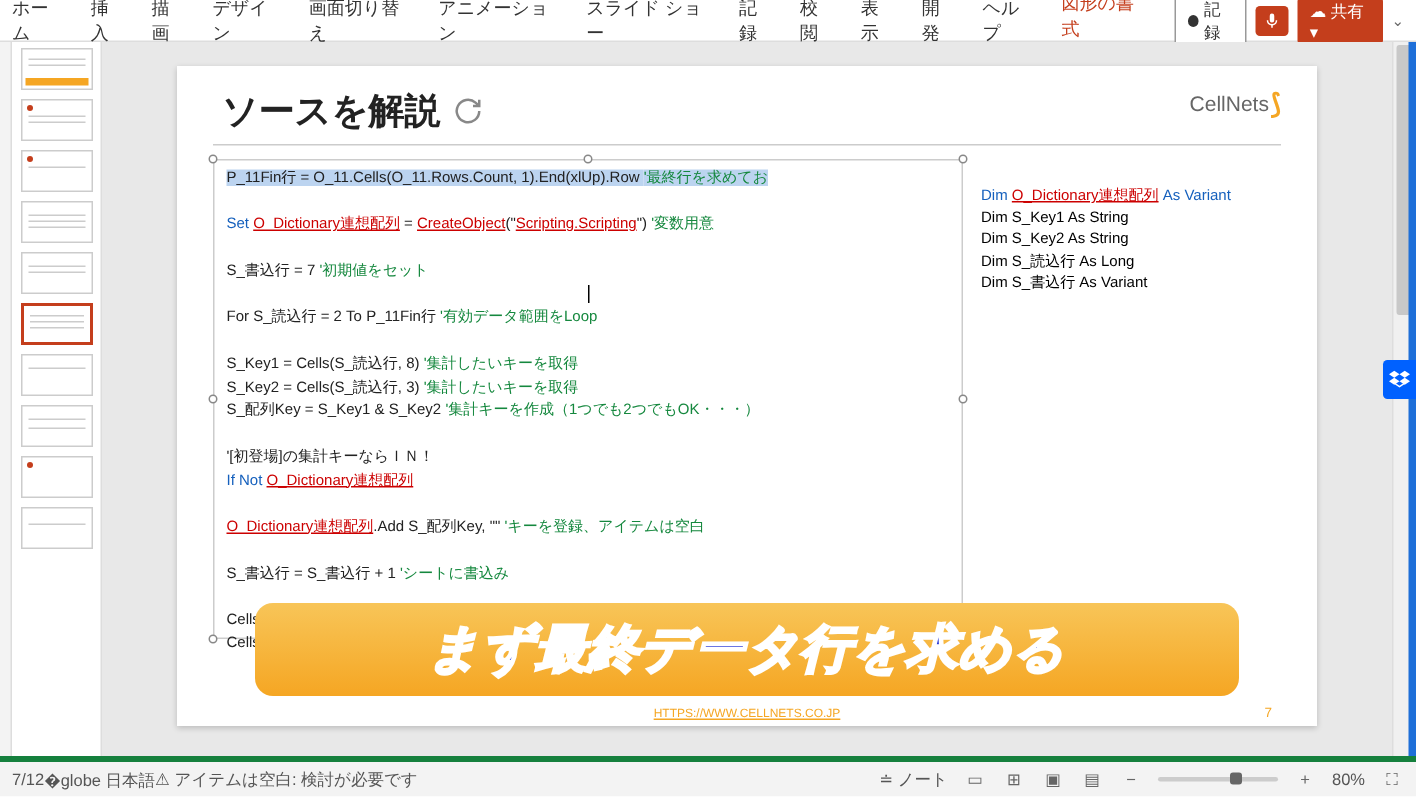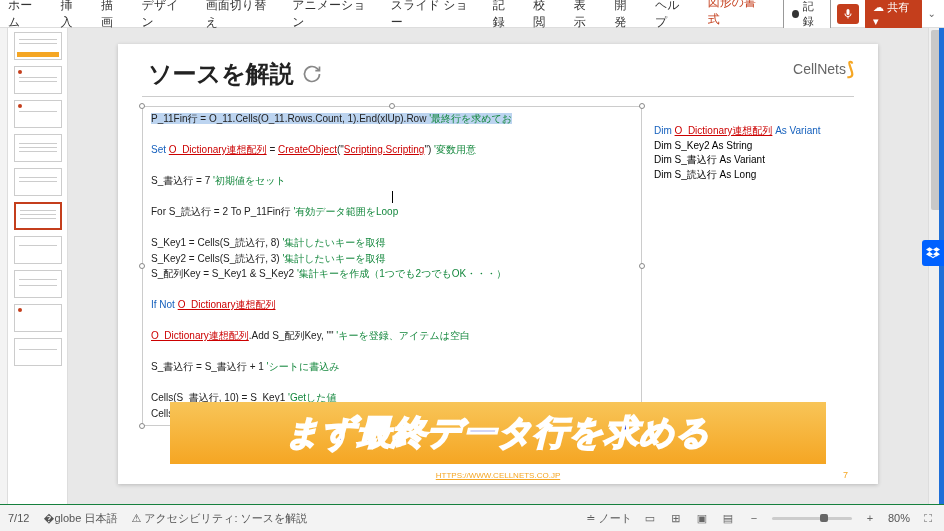--- a/index.html
+++ b/index.html
@@ -38,30 +38,30 @@
 .code{padding:4px 8px;font-size:10px;line-height:1.55;font-family:"MS Gothic","Consolas",monospace;color:#222}
 .code .hl{background:#bcd4f0}
 .code .cm{color:#15883e}
 .code .kw{color:#c00;text-decoration:underline}
 .code .fn{color:#c00;text-decoration:underline}
 .code .bl{color:#1560bd}
 .cursor{display:inline-block;width:1px;height:12px;background:#000;vertical-align:middle;margin:0 1px}
 .decl{position:absolute;top:80px;right:24px;width:200px;font-size:10px;font-family:"MS Gothic",monospace;line-height:1.45}
 .decl .kw2{color:#c00;text-decoration:underline}
 .decl .ty{color:#1560bd}
-.banner{position:absolute;left:52px;right:52px;bottom:20px;height:62px;background:linear-gradient(#f8c558,#f5a623);border-radius:0;display:flex;align-items:center;justify-content:center}
+.banner{position:absolute;left:52px;right:52px;bottom:20px;height:62px;background:linear-gradient(#f8c558,#f5a623);border-radius:12px;display:flex;align-items:center;justify-content:center}
 .banner-text{font-size:34px;font-weight:900;color:#2838d8;-webkit-text-stroke:2px #fff;letter-spacing:1px;font-style:italic}
 .footer-url{position:absolute;bottom:4px;left:50%;transform:translateX(-50%);font-size:8px;color:#f5a623;text-decoration:underline}
 .pagenum{position:absolute;bottom:4px;right:30px;font-size:9px;color:#f5a623}
 .vscroll{width:16px;background:#f0f0f0;border-left:1px solid #ddd;position:relative}
 .vscroll .thmb{position:absolute;top:2px;left:2px;right:2px;height:180px;background:#c8c8c8;border-radius:2px}
 .bluebar{position:absolute;right:0;top:28px;width:5px;height:476px;background:#1e6fd8}
 .dropbox{position:absolute;right:0;top:240px;width:22px;height:26px;background:#0061ff;border-radius:3px 0 0 3px;display:flex;align-items:center;justify-content:center}
 .dropbox svg{width:14px;height:14px;fill:#fff}
-.status{position:absolute;bottom:0;left:0;right:0;height:27px;background:#f3f3f3;border-top:1px solid #15803d;display:flex;align-items:center;padding:0 8px;font-size:11px;color:#555;gap:14px}
+.status{position:absolute;bottom:0;left:0;right:0;height:27px;background:#f3f3f3;border-top:4px solid #15803d;display:flex;align-items:center;padding:0 8px;font-size:11px;color:#555;}
 .status .right{margin-left:auto;display:flex;align-items:center;gap:10px}
 .vbtn{width:16px;height:16px;display:flex;align-items:center;justify-content:center;color:#666}
 .zoom-slider{width:80px;height:3px;background:#ccc;position:relative;border-radius:2px}
 .zoom-slider::after{content:"";position:absolute;left:60%;top:-3px;width:8px;height:8px;background:#666;border-radius:2px}
 </style>
 </head>
 <body>
 
 <div class="ribbon-tabs">
   <span>ホーム</span>
@@ -167,36 +167,38 @@
 <div><span class="bl">Set </span><span class="kw">O_Dictionary連想配列</span><span> = </span><span class="fn">CreateObject</span><span>("</span><span class="fn">Scripting.Scripting</span><span>") </span><span class="cm">'変数用意</span></div>
 <div>&nbsp;</div>
 <div><span>S_書込行 = 7  </span><span class="cm">'初期値をセット</span></div>
 <div style="text-align:center"><span class="cursor"></span></div>
 <div><span>For S_読込行 = 2 To P_11Fin行  </span><span class="cm">'有効データ範囲をLoop</span></div>
 <div>&nbsp;</div>
 <div><span>    S_Key1 = Cells(S_読込行, 8)  </span><span class="cm">'集計したいキーを取得</span></div>
 <div><span>    S_Key2 = Cells(S_読込行, 3)  </span><span class="cm">'集計したいキーを取得</span></div>
 <div><span>    S_配列Key = S_Key1 &amp; S_Key2  </span><span class="cm">'集計キーを作成（1つでも2つでもOK・・・）</span></div>
 <div>&nbsp;</div>
+<div><span>    '[初登場]の集計キーならＩＮ！</span></div>
 <div><span class="bl">    If Not </span><span class="kw">O_Dictionary連想配列</span><span class="bl"></span></div>
 <div>&nbsp;</div>
 <div><span>        </span><span class="kw">O_Dictionary連想配列</span><span>.Add S_配列Key, ""    </span><span class="cm">'キーを登録、アイテムは空白</span></div>
 <div>&nbsp;</div>
 <div><span>        S_書込行 = S_書込行 + 1 </span><span class="cm">'シートに書込み</span></div>
 <div>&nbsp;</div>
 <div><span>        Cells(S_書込行, 10) = S_Key1        </span><span class="cm">'Getした値</span></div>
 <div><span>        Cells(S_書込行, 11) = S_Key2        </span><span class="cm">'Getした値</span></div>
         </div>
       </div>
 
       <div class="decl">
         <div><span class="ty">Dim </span><span class="kw2">O_Dictionary連想配列</span><span class="ty"> As Variant</span></div>
+        <div>Dim S_Key1 As String</div>
         <div>Dim S_Key2 As String</div>
+        <div>Dim S_読込行 As Long</div>
         <div>Dim S_書込行 As Variant</div>
-        <div>Dim S_読込行 As Long</div>
       </div>
 
       <div class="banner">
         <div class="banner-text">まず最終データ行を求める</div>
       </div>
       <div class="footer-url">HTTPS://WWW.CELLNETS.CO.JP</div>
       <div class="pagenum">7</div>
     </div>
   </div>
 
@@ -208,21 +210,21 @@
 <div class="bluebar"></div>
 <div class="dropbox">
   <svg viewBox="0 0 24 24">
       <path d="M6 2l6 4-6 4-6-4zm12 0l6 4-6 4-6-4zM6 10l6 4-6 4-6-4zm12 0l6 4-6 4-6-4zM12 19l6-4v2l-6 4-6-4v-2z"></path>
     </svg>
 </div>
 
 <div class="status">
   <span>7/12</span>
   <span>�globe <span>日本語</span></span>
-  <span>⚠ <span>アクセシビリティ: ソースを解説</span></span>
+  <span>⚠ <span>アイテムは空白: 検討が必要です</span></span>
   <div class="right">
     <span>≐ <span>ノート</span></span>
     <span class="vbtn">▭</span>
     <span class="vbtn">⊞</span>
     <span class="vbtn">▣</span>
     <span class="vbtn">▤</span>
     <span class="vbtn">−</span>
     <div class="zoom-slider"></div>
     <span class="vbtn">+</span>
     <span>80%</span>

